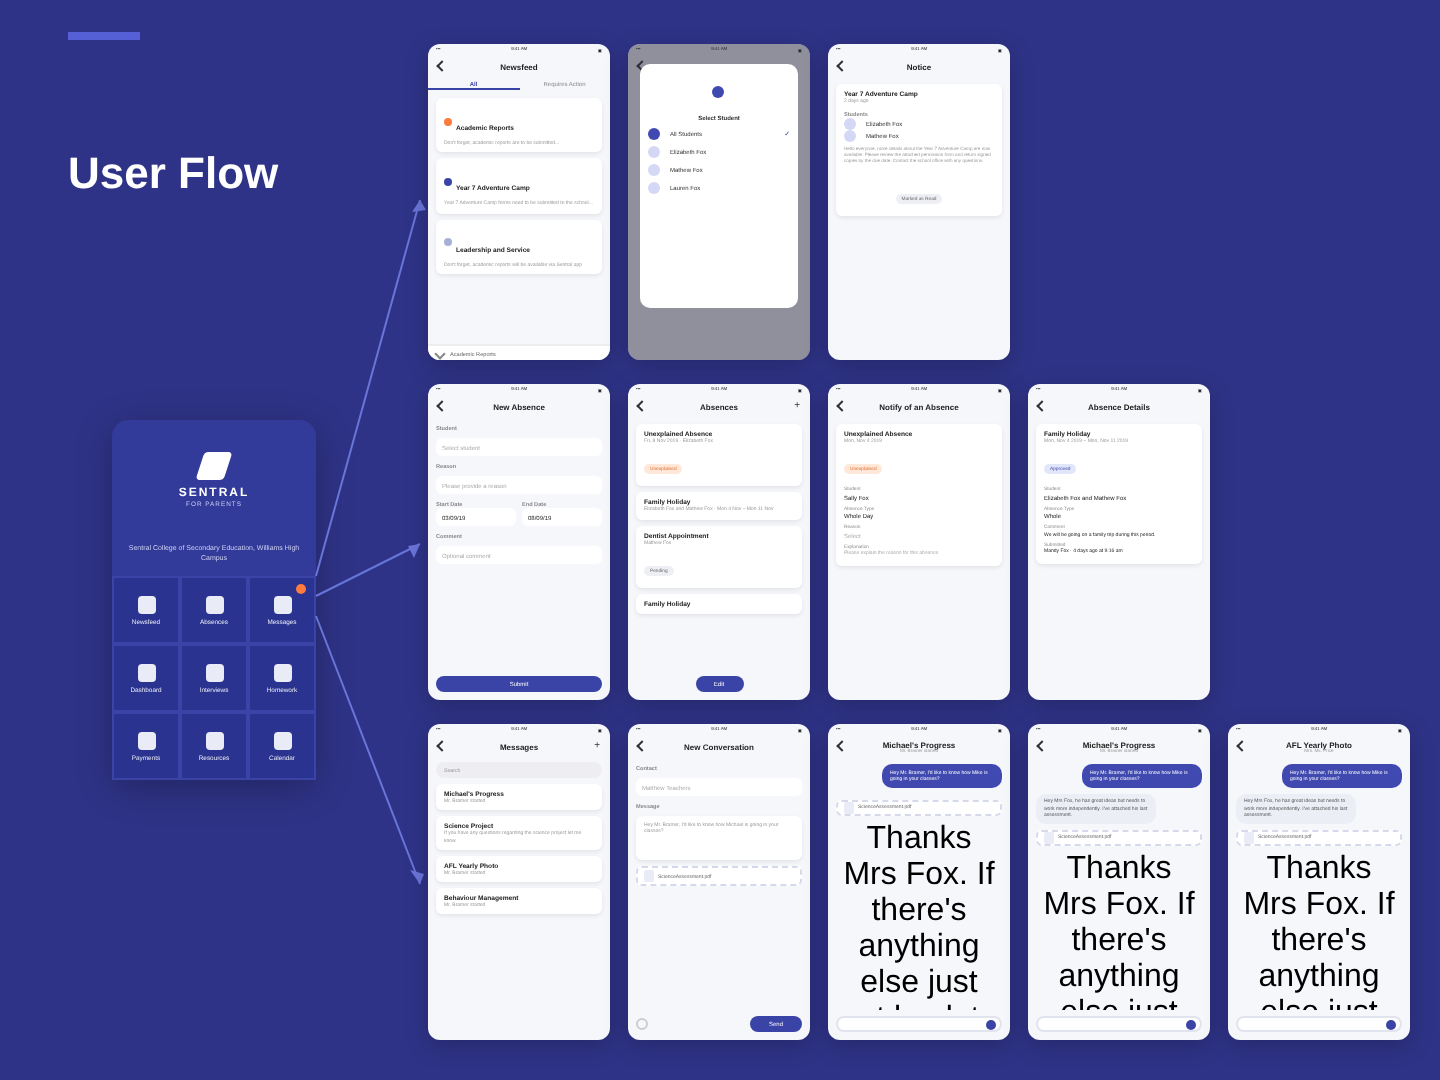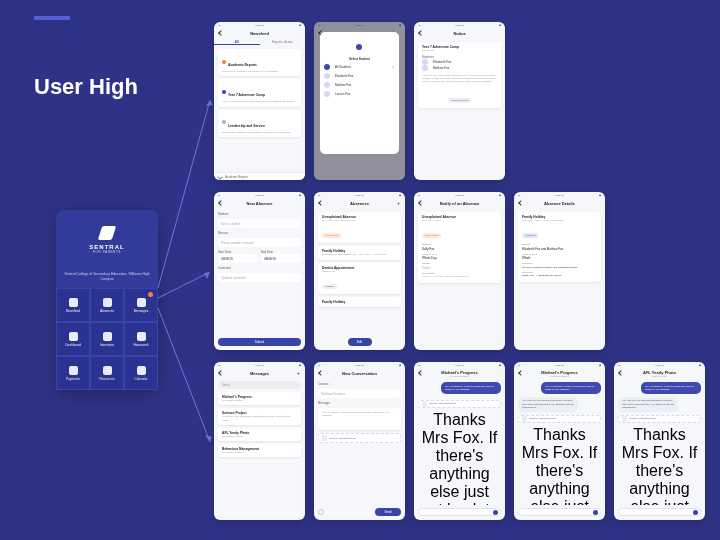--- a/index.html
+++ b/index.html
@@ -91,21 +91,21 @@
   .bottom-bar .arrdn { width:4px; height:4px; border-left:1px solid #888; border-bottom:1px solid #888; transform:rotate(-45deg); }
   .bottom-bar .btxt { font-size:2.8px; color:#666; margin-left:3px; }
   .kv { display:flex; flex-direction:column; gap:.5px; margin-bottom:2px; }
   .kv .k { font-size:2.4px; color:#888; }
   .kv .v { font-size:3px; color:#222; }
 </style>
 </head>
 <body>
 
 <div class="accent-bar"></div>
-<div class="title">User High</div>
+<div class="title">User Flow</div>
 
 <div class="main-phone">
   <div class="main-logo">
     <div class="mark"></div>
     <div class="word1">SENTRAL</div>
     <div class="word2">FOR PARENTS</div>
   </div>
   <div class="main-caption">Sentral College of Secondary Education, Williams High Campus</div>
   <div class="tile-grid">
     <div class="tile">

